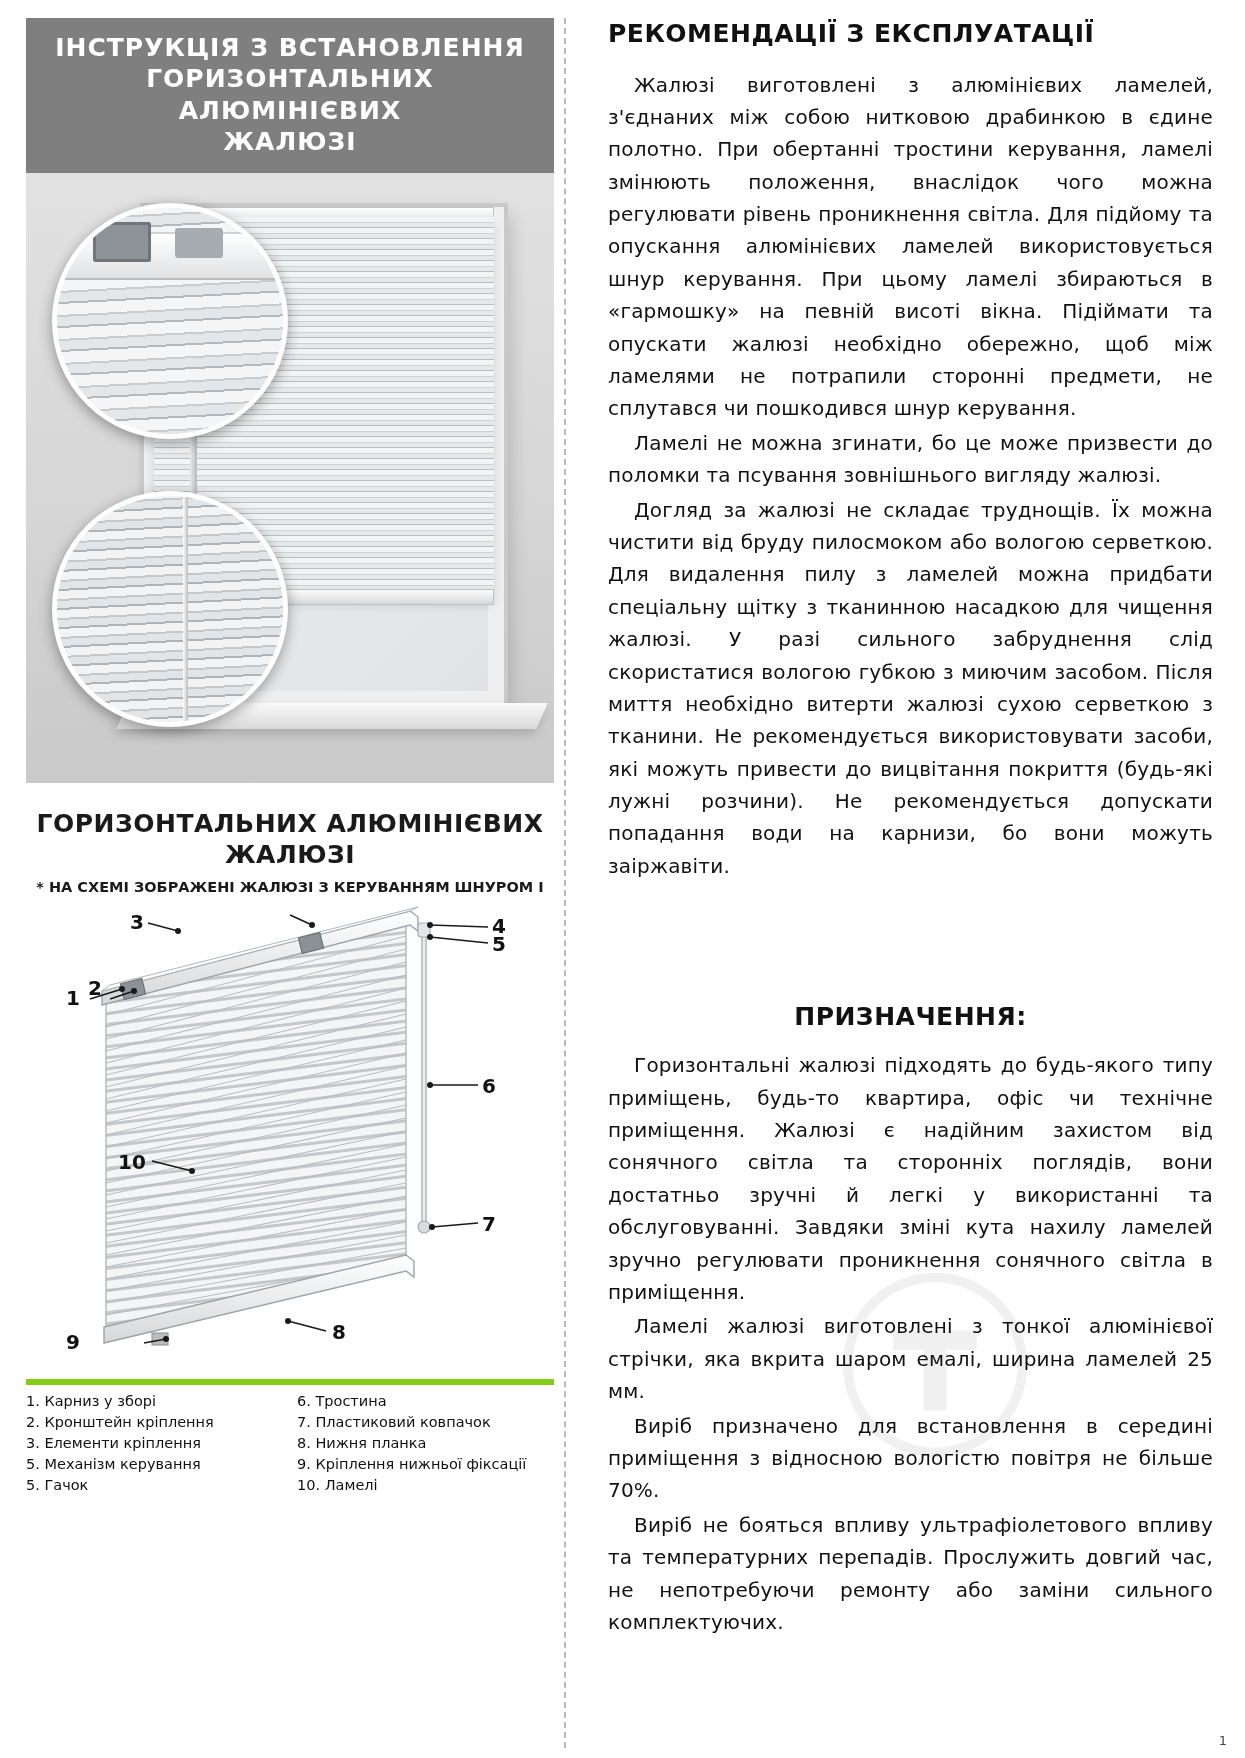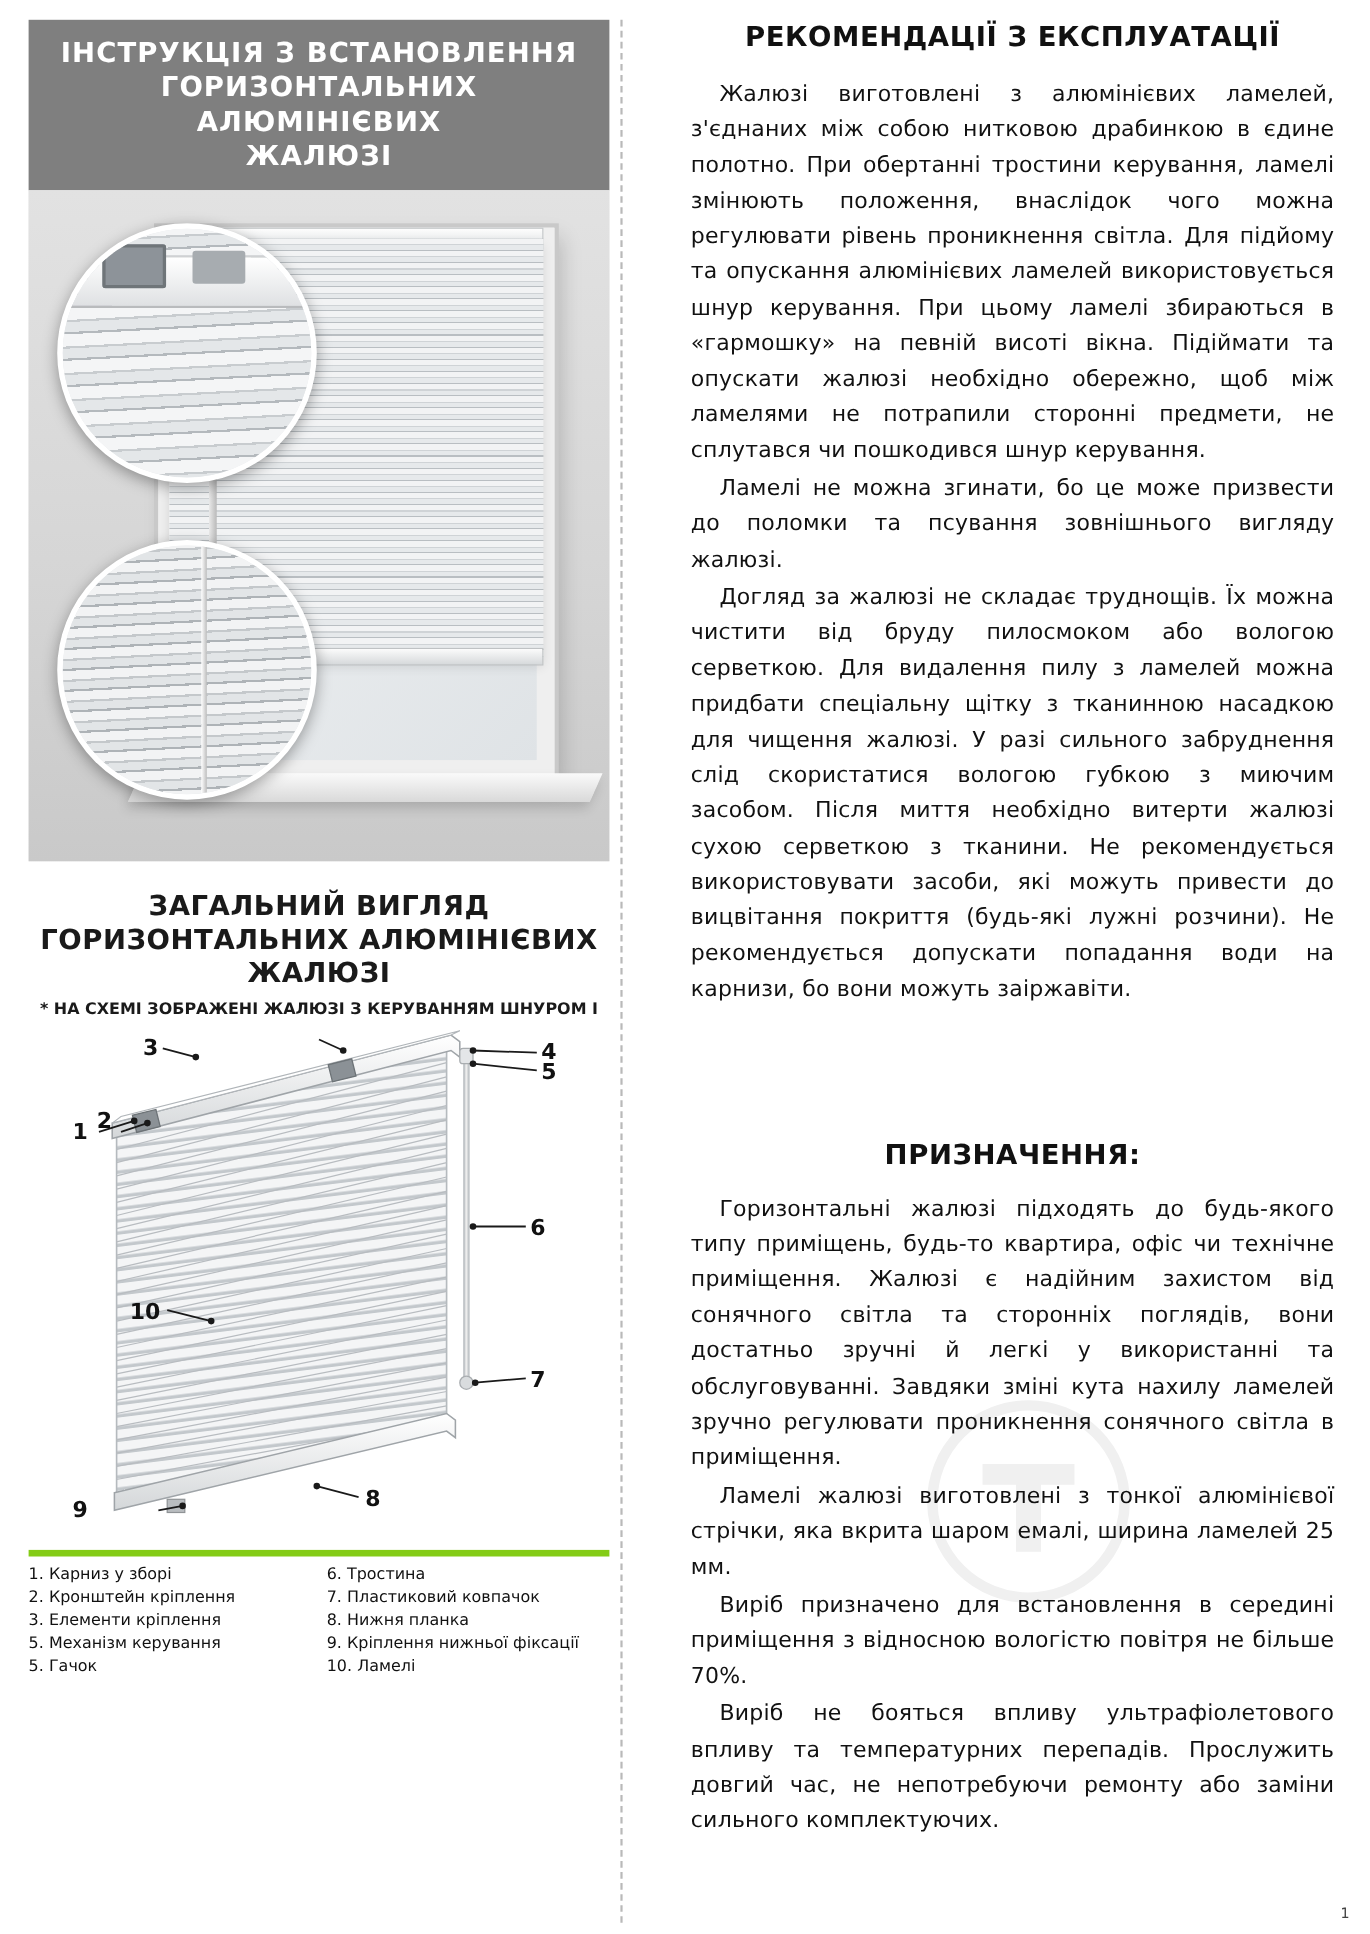--- a/index.html
+++ b/index.html
@@ -24,21 +24,20 @@
     z-index:0;
   }
   .wm svg{display:block;}
 
   
   .cols{
     position:relative;z-index:2;
     display:flex;
     width:100%;height:100%;
     box-sizing:border-box;
-    gap:20px;
   }
   .col-left{
     width:540px;
     flex:0 0 540px;
     box-sizing:border-box;
     padding-right:10px;
     border-right:2px dashed #b9b9b9;
   }
   .col-right{
     flex:1 1 auto;
@@ -197,21 +196,21 @@
     display:flex;
     gap:14px;
     font-size:14.5px;
     line-height:1.45;
     color:#111;
   }
   .legend .lcol{flex:1 1 50%;}
 
   
   .rtitle{
-    text-align:center;
+    text-align:left;
     font-size:25px;font-weight:bold;color:#111;
     line-height:1.3;letter-spacing:.5px;
     text-transform:uppercase;
   }
   .rtext{
     margin-top:18px;
     font-size:20px;
     line-height:1.62;
     color:#111;
     text-align:justify;
@@ -277,21 +276,20 @@
           <div class="zc1-bracket2"></div>
         </div>
 
         <div class="zoom-circle zc2">
           <div class="zc2-inner"></div>
           <div class="zc2-cord"></div>
         </div>
       </div>
 
       <div class="h2block">
-        <div class="t1">ЗАГАЛЬНИЙ ВИГЛЯД</div>
         <div class="t1">ГОРИЗОНТАЛЬНИХ АЛЮМІНІЄВИХ</div>
         <div class="t1">ЖАЛЮЗІ</div>
         <div class="note">* НА СХЕМІ ЗОБРАЖЕНІ ЖАЛЮЗІ З КЕРУВАННЯМ ШНУРОМ І</div>
       </div>
 
       <div class="diagram">
         <svg width="520" height="470" viewBox="0 0 520 470" aria-hidden="true">
           <defs>
             <pattern id="slatpat" width="10" height="11" patternUnits="userSpaceOnUse" patternTransform="rotate(-7)">
               <rect width="10" height="11" fill="#f4f5f6"></rect>

